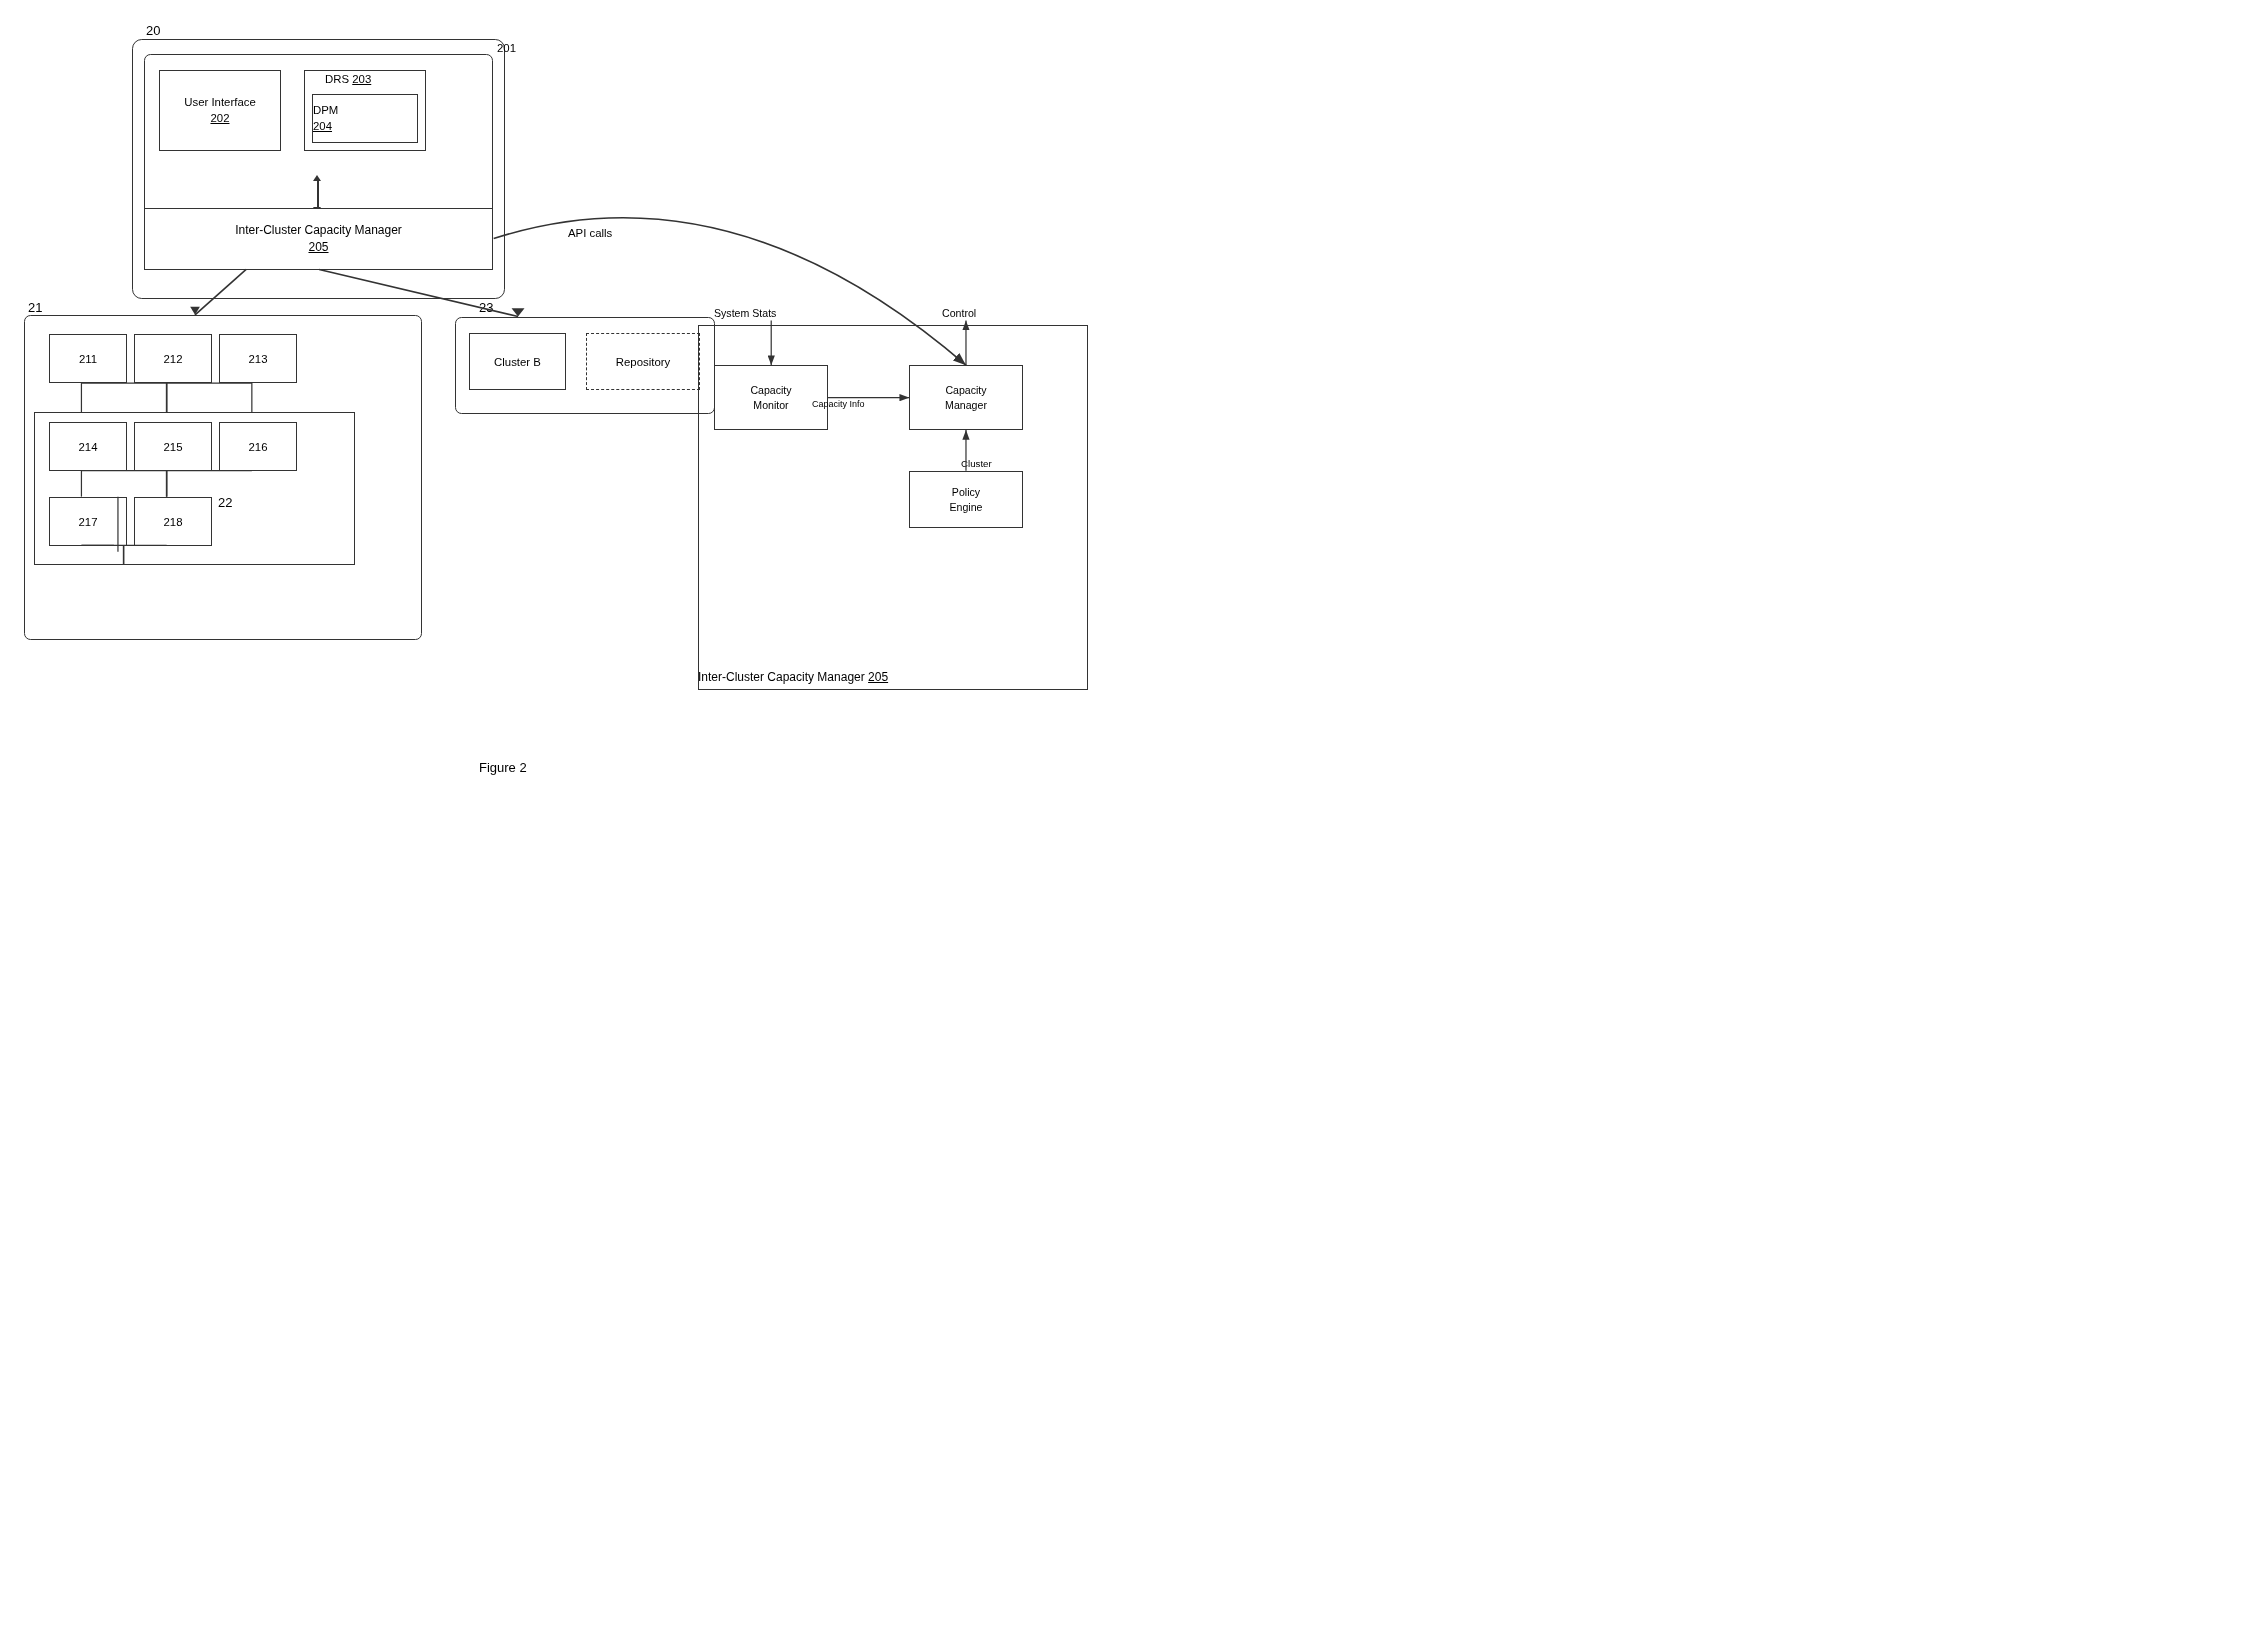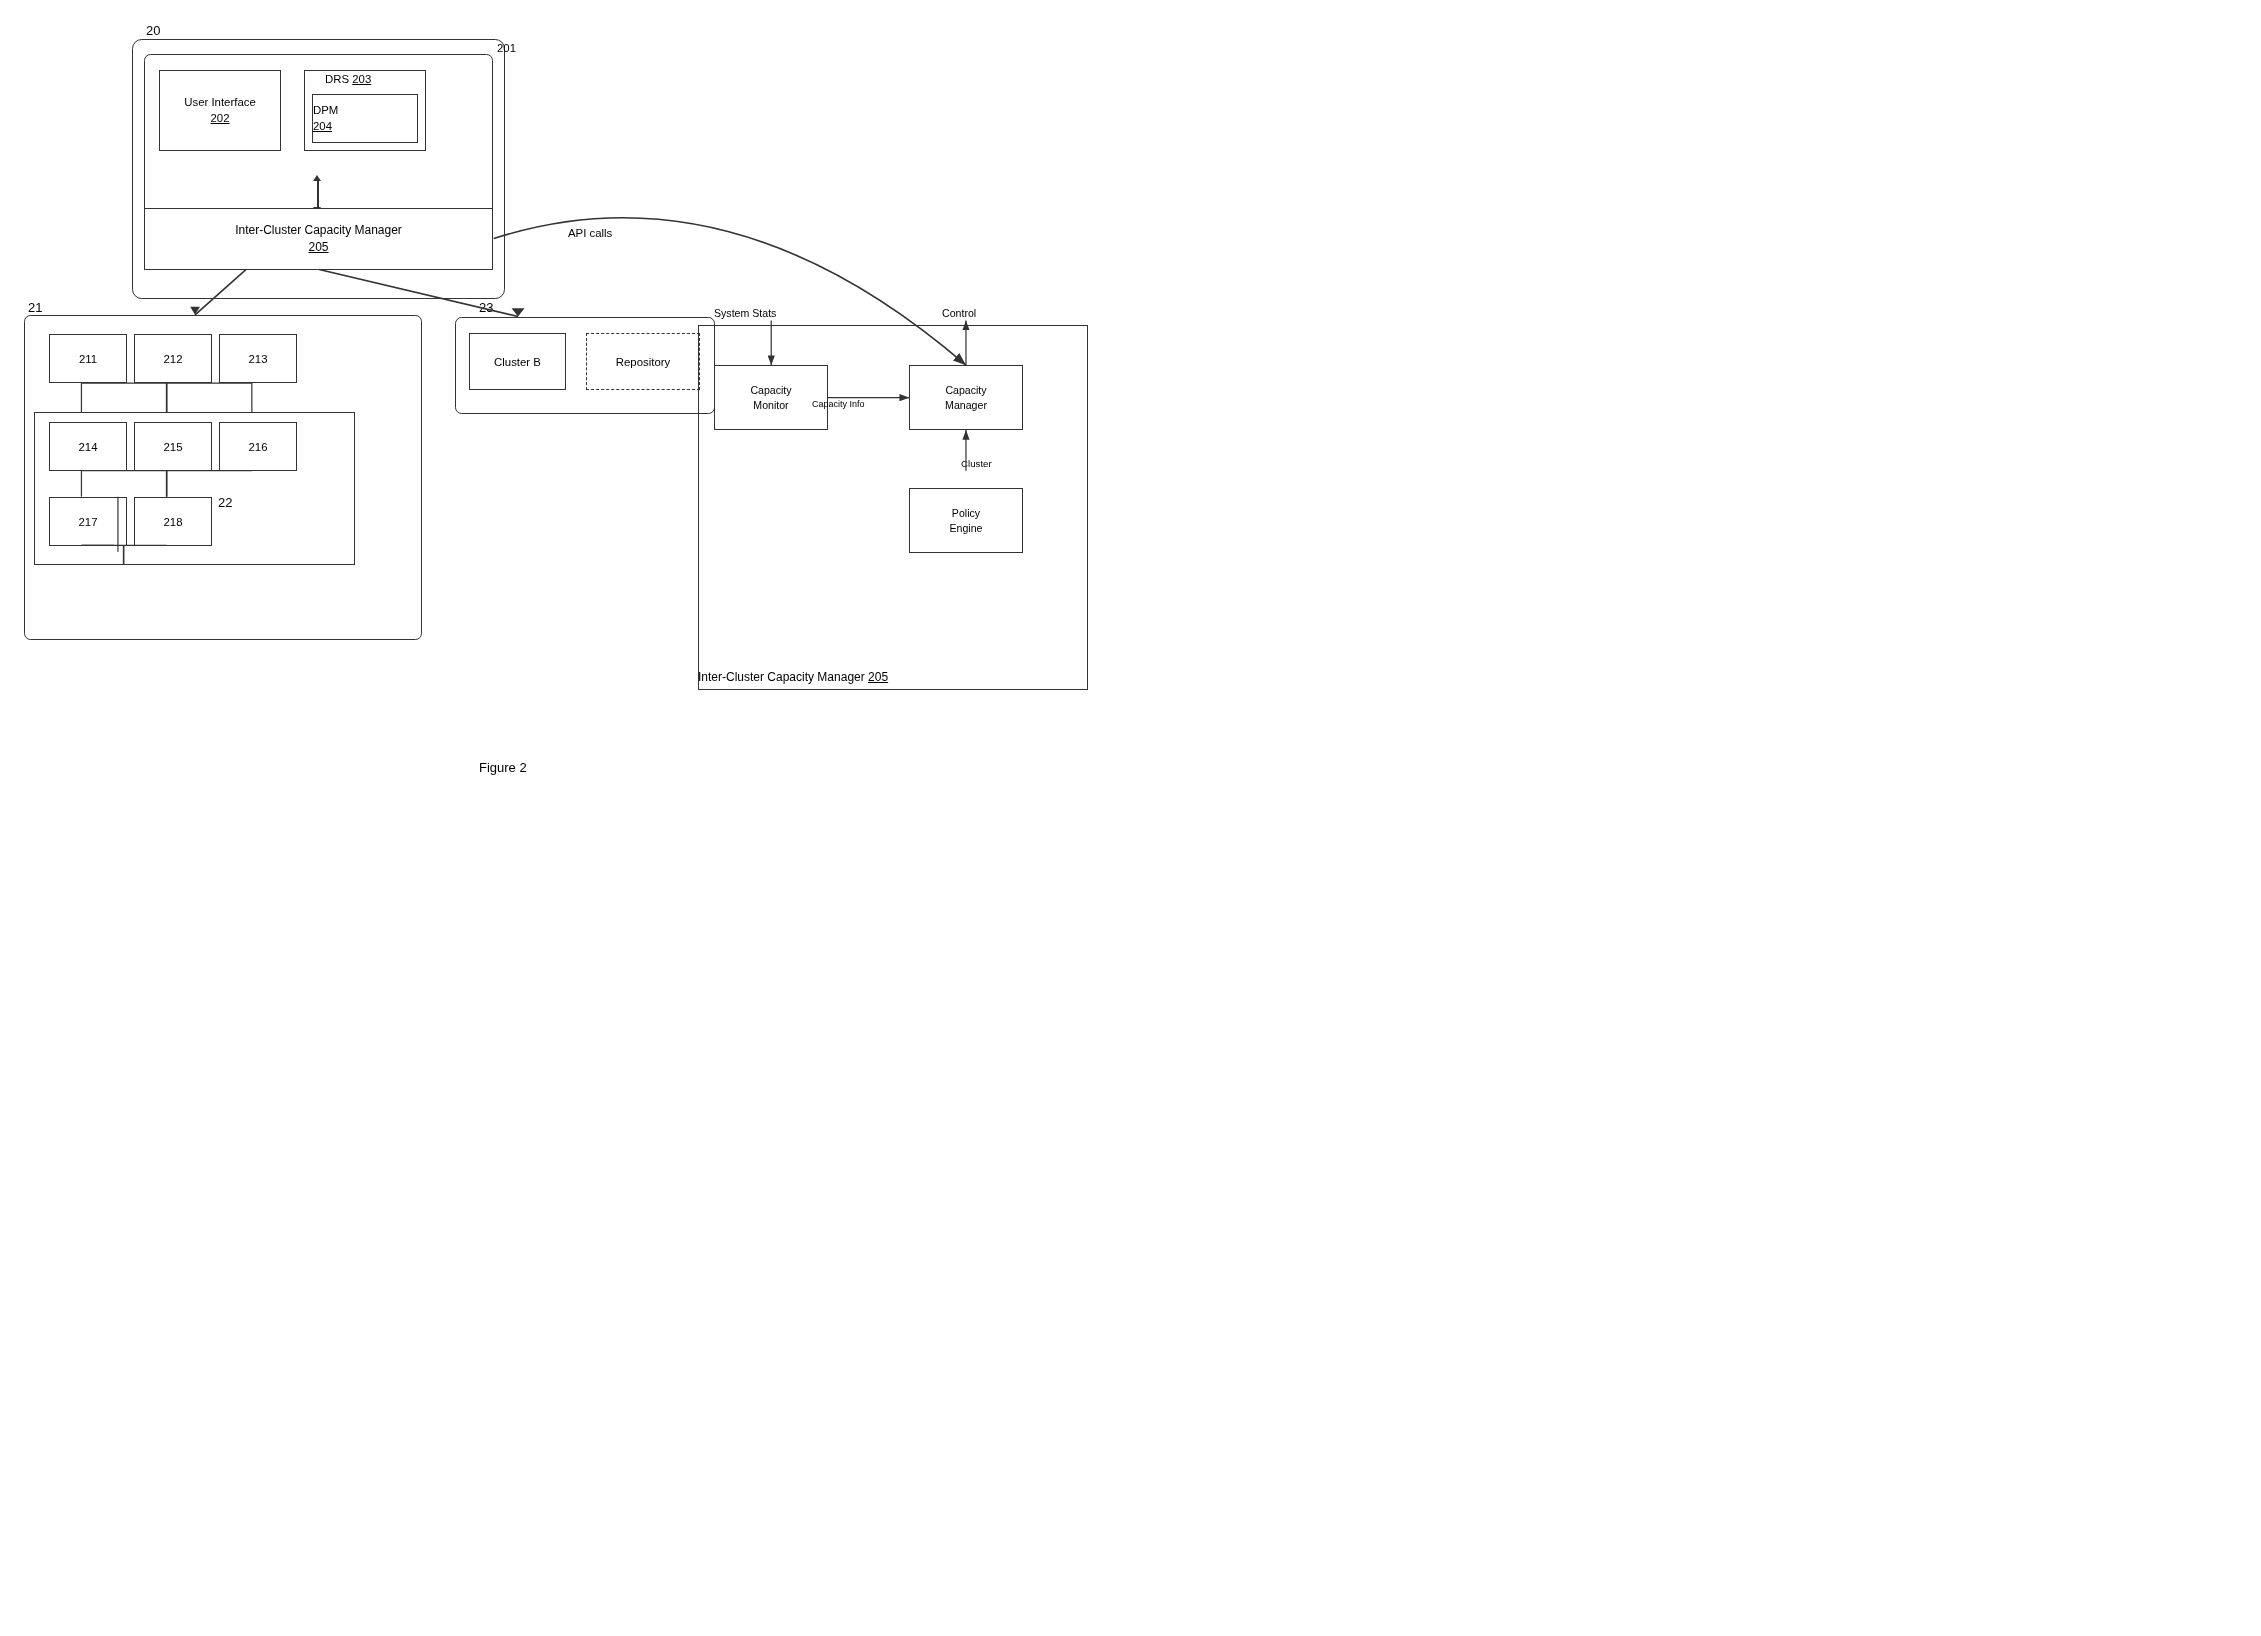--- a/index.html
+++ b/index.html
@@ -228,22 +228,22 @@
       display: flex; flex-direction: column;
       align-items: center; justify-content: center;
       text-align: center;
       font-size: 10.6px;
       line-height: 1.4;
       background: #fff;
     }
 
     .box-policy-engine {
       position: absolute;
-      top: 488px; left: 909px;
-      width: 114px; height: 65px;
+      top: 471px; left: 909px;
+      width: 114px; height: 57px;
       border: 1.6px solid #333;
       display: flex; flex-direction: column;
       align-items: center; justify-content: center;
       text-align: center;
       font-size: 10.6px;
       line-height: 1.4;
       background: #fff;
     }
 
     

